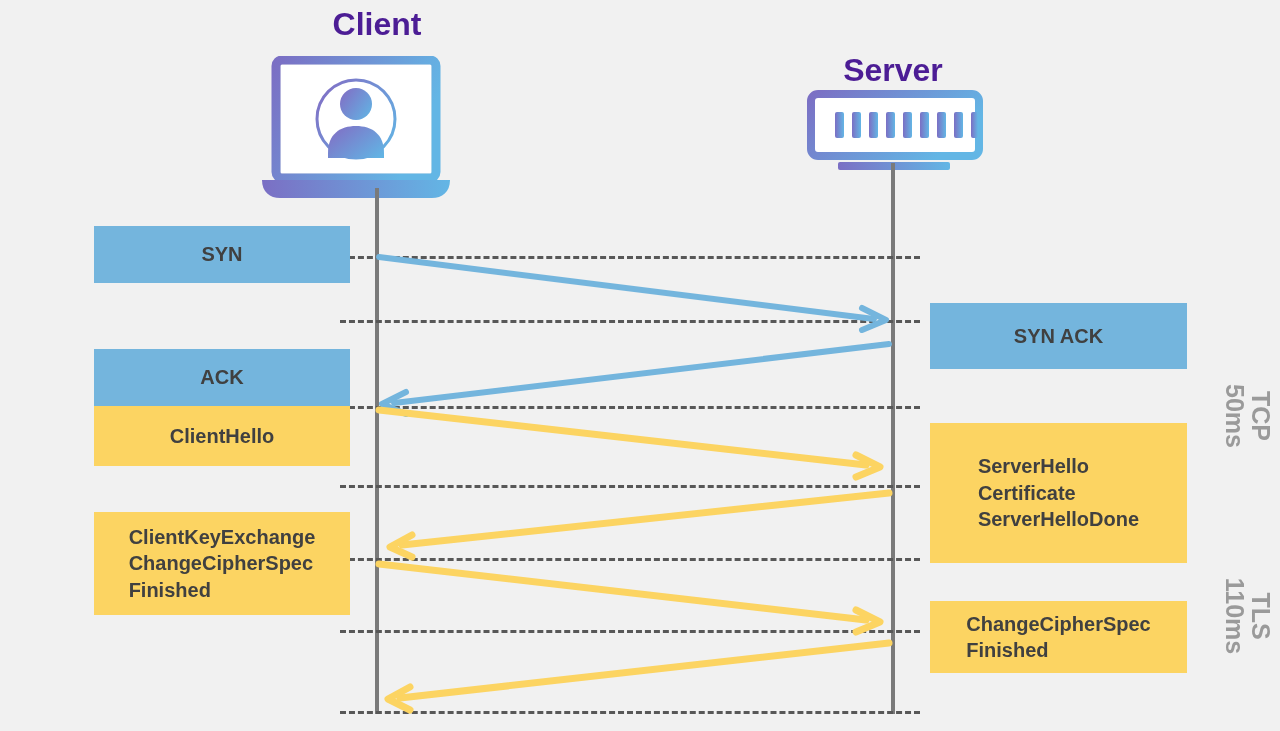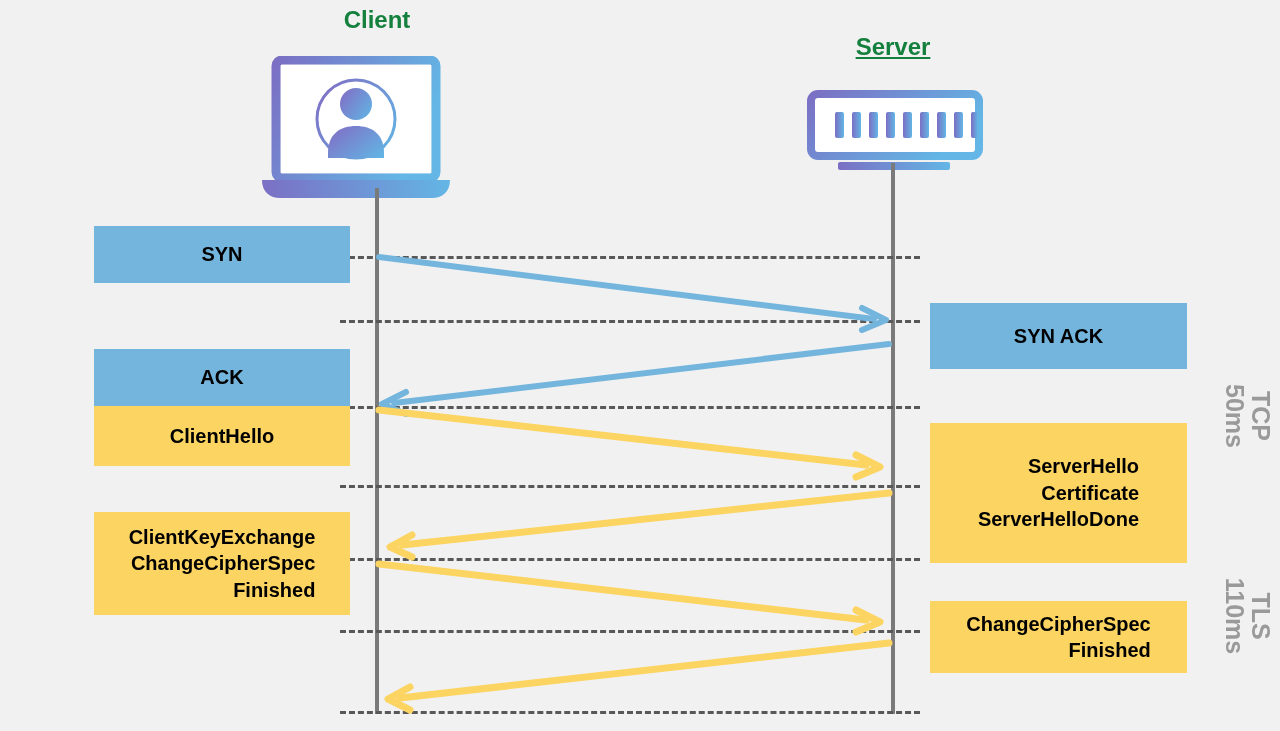--- a/index.html
+++ b/index.html
@@ -17,29 +17,29 @@
   }
   #stage {
     position: absolute;
     left: 0; top: 0;
     width: 1280px;
     height: 731px;
     background: #f1f1f1;
   }
   .endpoint-title {
     position: absolute;
-    font-size: 24px;
+    font-size: 32px;
     font-weight: bold;
-    color: #15803d;
+    color: #4c1d95;
     text-align: center;
     white-space: nowrap;
     letter-spacing: 0px;
   }
   #client-title { left: 277px; top: 6px; width: 200px; }
-  #server-title { left: 793px; top: 33px; width: 200px; text-decoration: underline; }
+  #server-title { left: 793px; top: 52px; width: 200px; }
 
   
   #client-icon {
     position: absolute;
     left: 262px; top: 56px;
     width: 226px; height: 145px;
   }
   #server-icon {
     position: absolute;
     left: 806px; top: 90px;
@@ -63,22 +63,22 @@
     height: 0;
     border-top: 3px dashed #585858;
   }
 
   
   .msg-box {
     position: absolute;
     display: flex;
     align-items: center;
     justify-content: center;
-    text-align: right;
-    color: #000000;
+    text-align: left;
+    color: #404040;
     font-weight: bold;
     font-size: 20px;
     line-height: 1.32;
     box-sizing: border-box;
     padding: 2px 6px;
   }
   .msg-box.blue   { background: #74b5dd; }
   .msg-box.yellow { background: #fcd462; }
 
   

